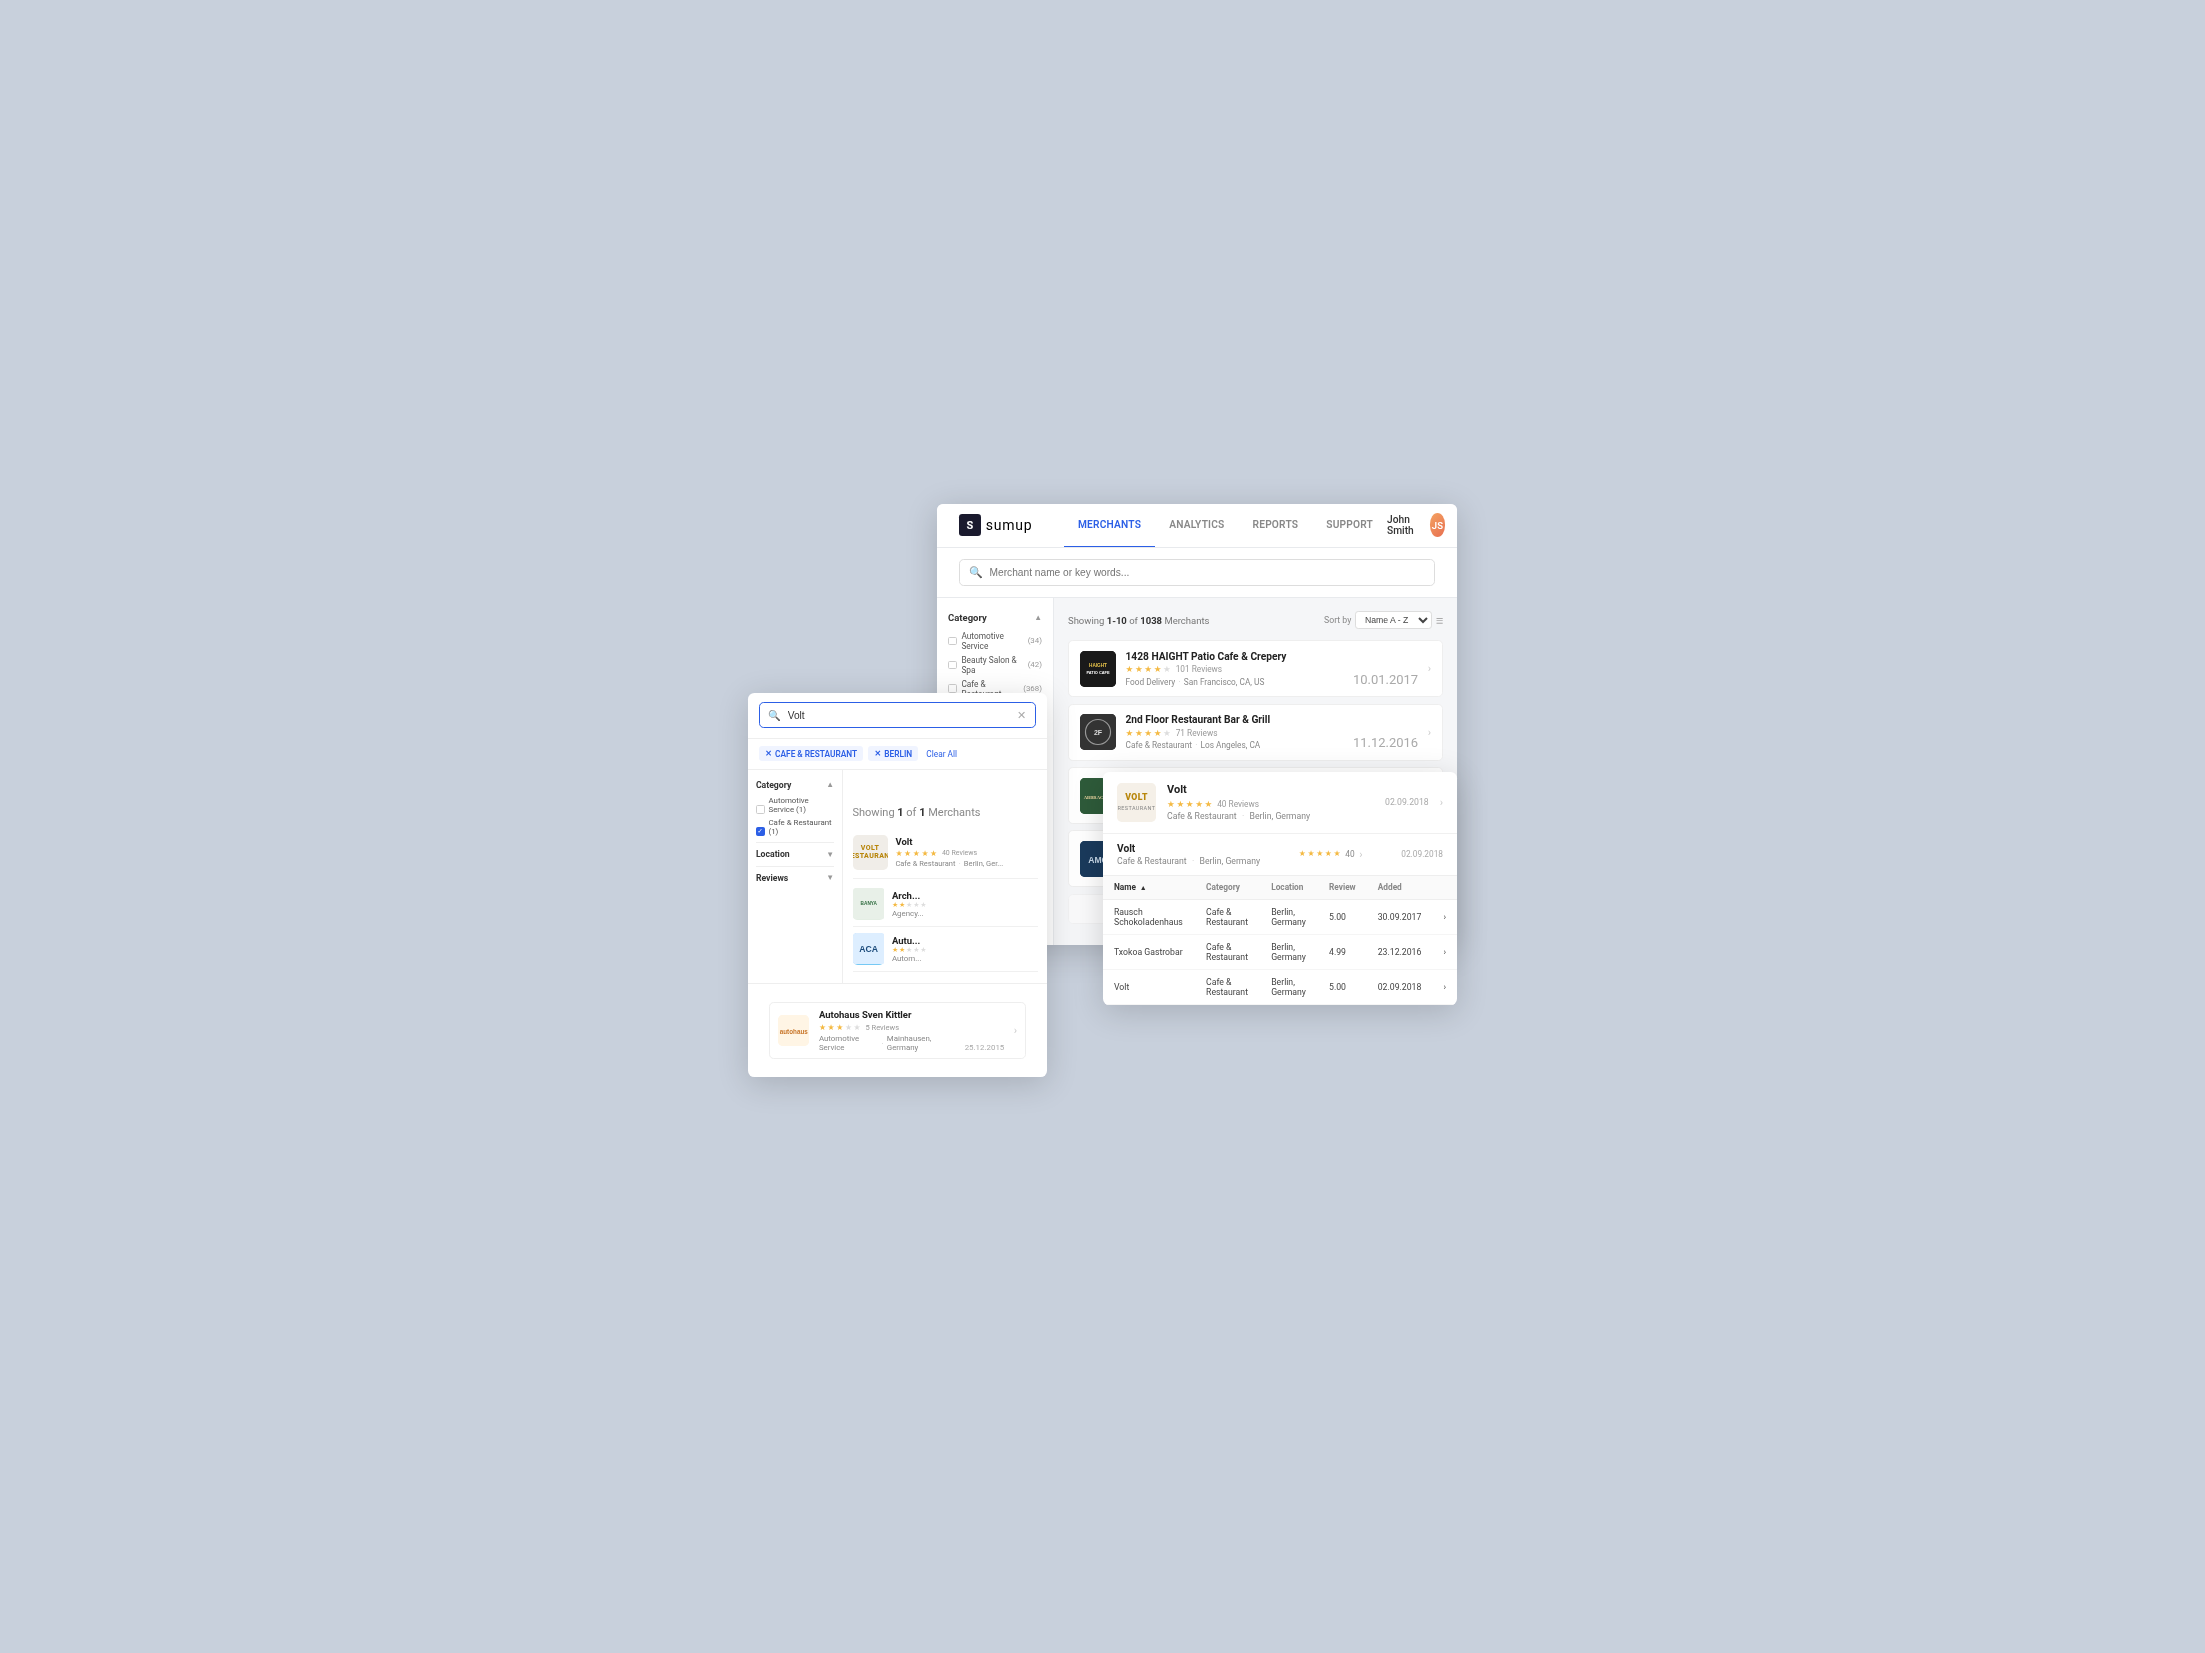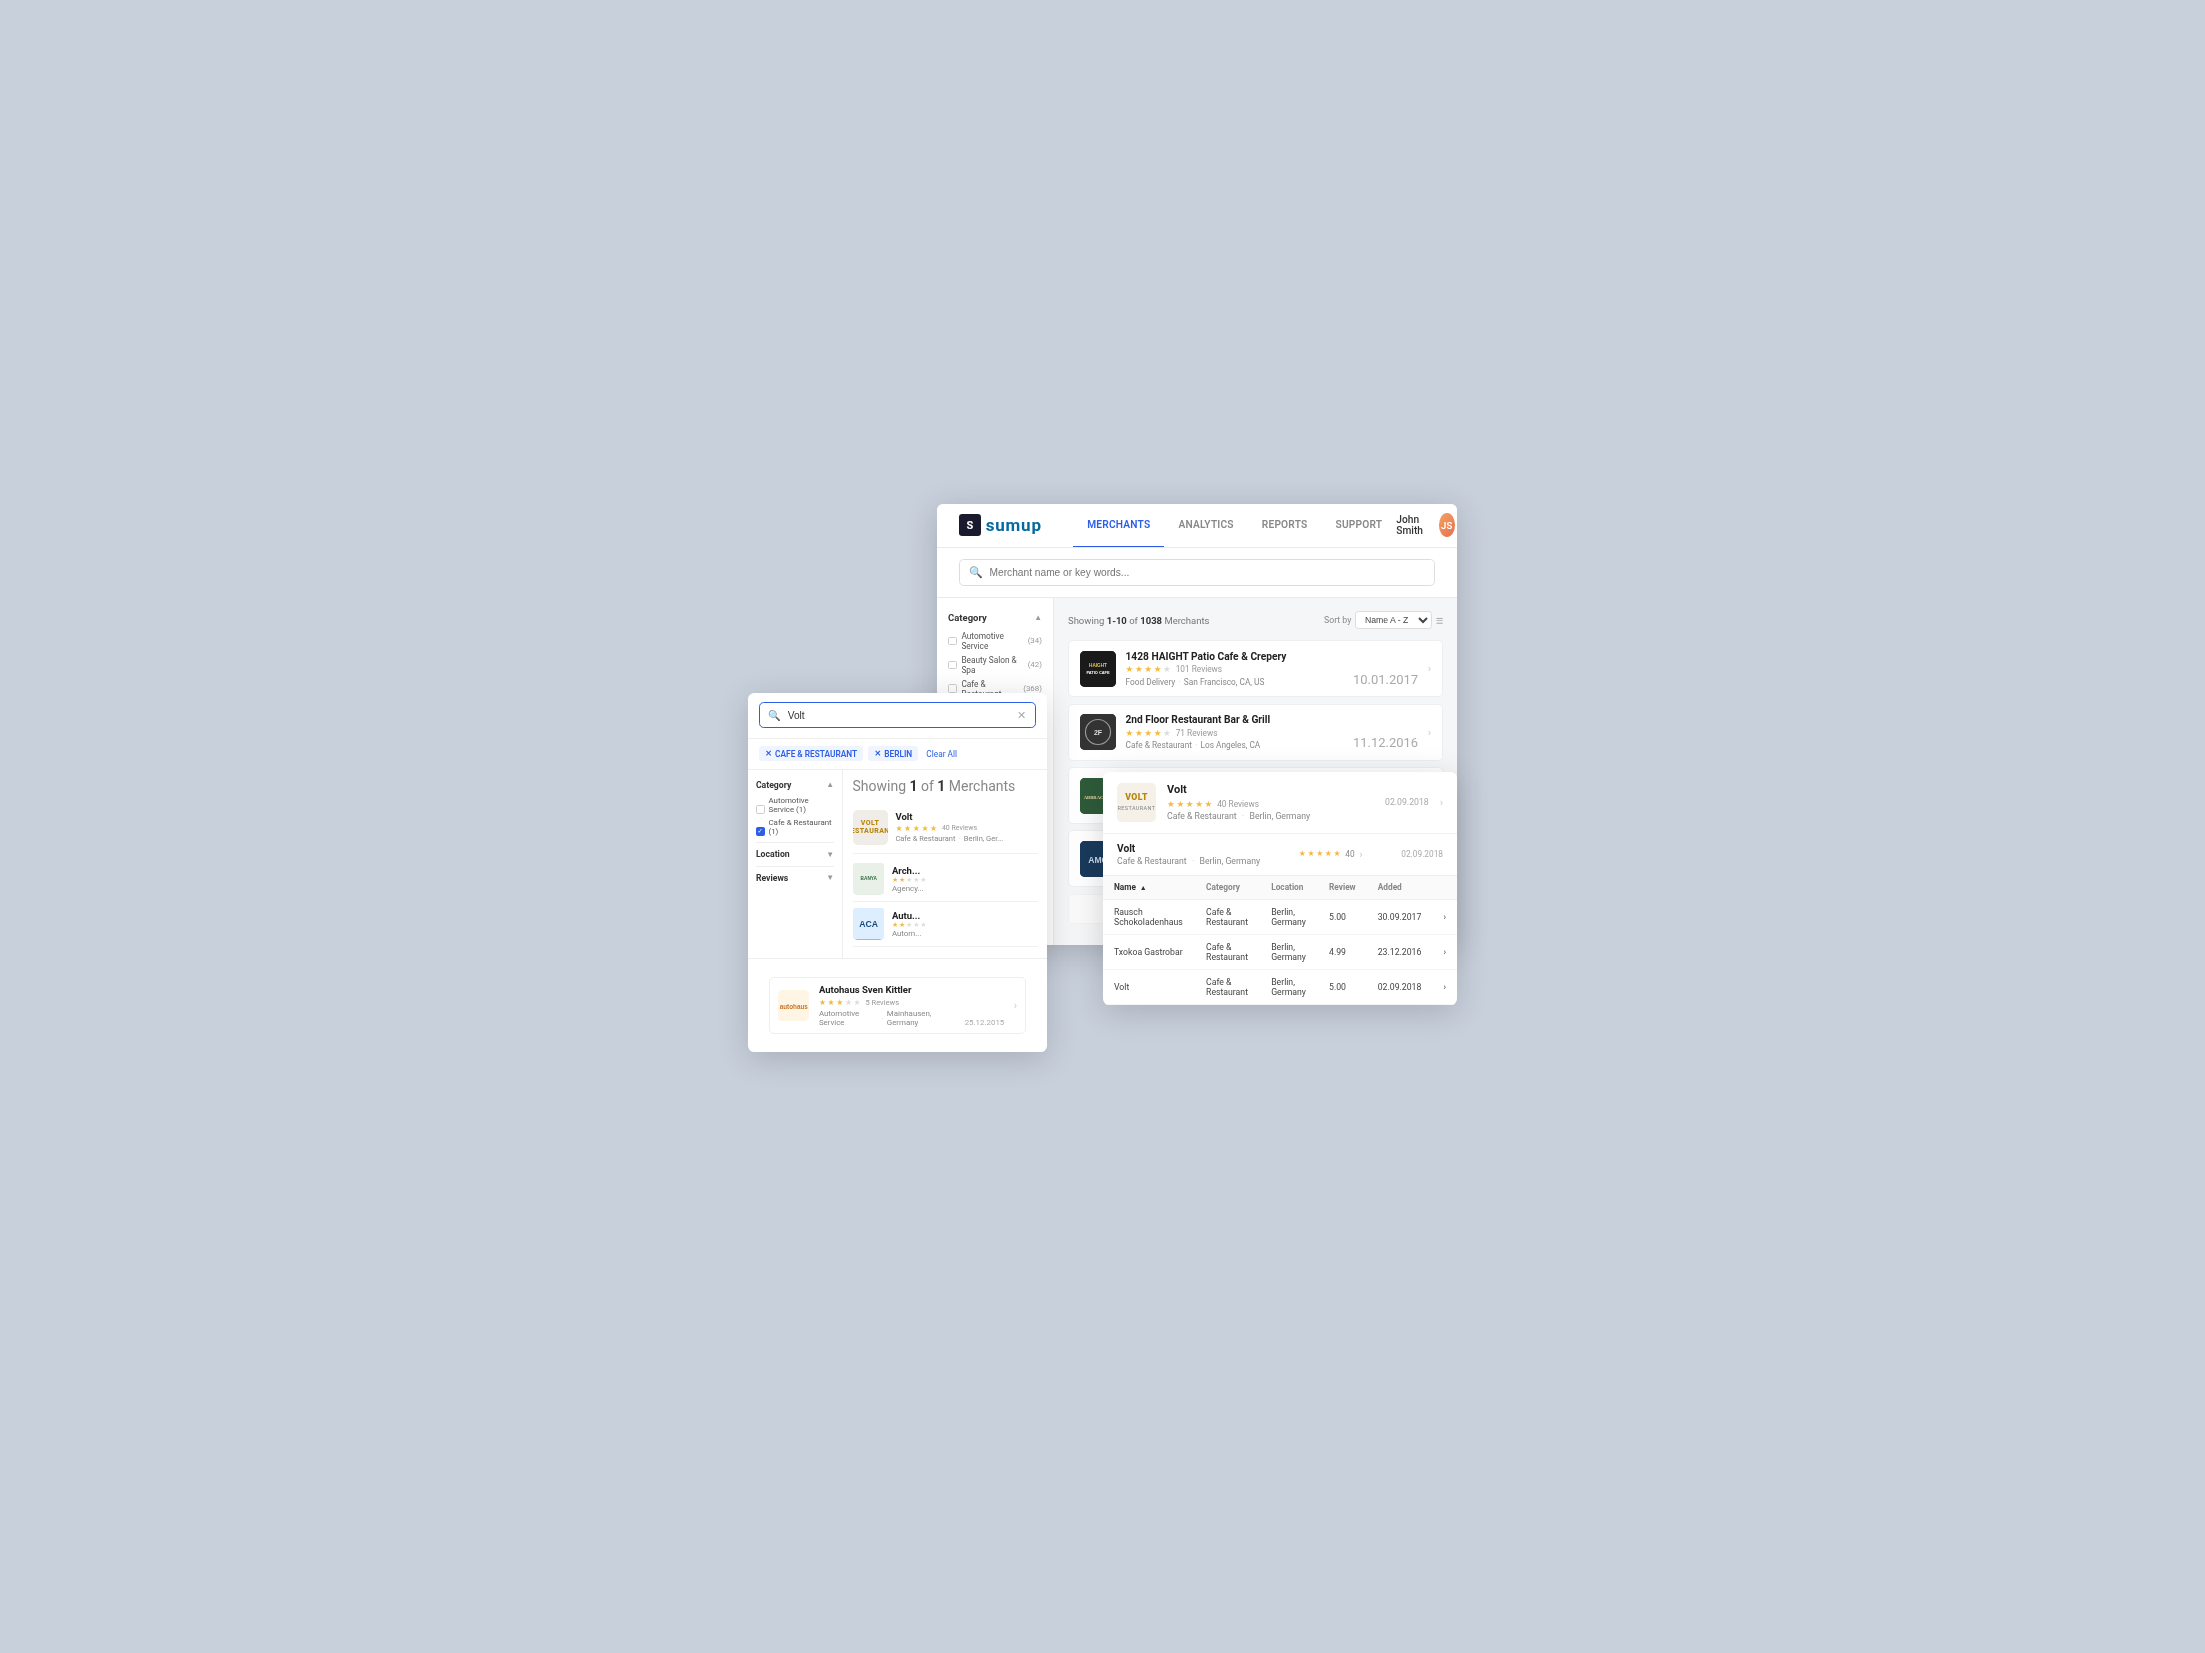--- a/index.html
+++ b/index.html
@@ -53,23 +53,23 @@
       background: #1a1a2e;
       border-radius: 3.2px;
       display: flex;
       align-items: center;
       justify-content: center;
       color: #fff;
       font-size: 11px;
       font-weight: bold;
     }
     .logo-text {
-      font-size: 17px;
-      font-weight: 700;
-      color: #0369a1;
+      font-size: 14px;
+      font-weight: 400;
+      color: #000000;
       letter-spacing: 0.8px;
     }
 
     .nav {
       display: flex;
       gap: 0;
       flex: 1;
     }
     .nav-item {
       padding: 0 14px;
@@ -453,23 +453,24 @@
       border: none;
       border-top: 0.8px solid #eee;
       margin: 6.3px 0;
     }
 
     .overlay-results {
       flex: 1;
       padding: 7.9px 9.5px;
     }
     .overlay-results-count {
-      font-size: 14px;
+      font-size: 11px;
       color: #888;
       margin-bottom: 7.9px;
+      margin-top: 28px;
     }
     .overlay-results-count strong { color: #333; }
 
     .overlay-merchant-card {
       display: flex;
       align-items: center;
       gap: 7.9px;
       padding: 7.9px 0;
       border-bottom: 0.8px solid #f0f0f0;
       cursor: pointer;

